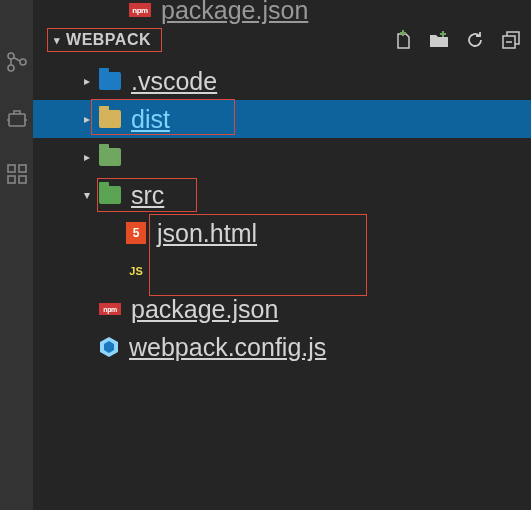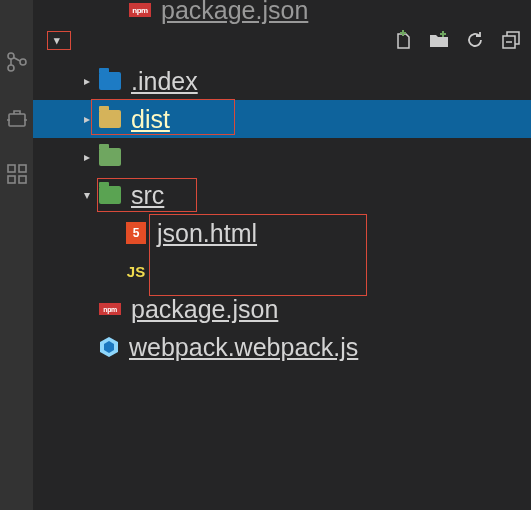--- a/index.html
+++ b/index.html
@@ -123,21 +123,21 @@
   
   .folder { width:22px;height:18px;background:#d5b35a;border-radius:2px;position:relative; }
   .folder::before{content:"";position:absolute;top:-4px;left:0;width:10px;height:5px;background:#d5b35a;border-radius:1px 1px 0 0;}
   .folder.green{background:#5aa352;}
   .folder.green::before{background:#5aa352;}
   .folder.blue{background:#1d7bc4;}
   .folder.blue::before{background:#1d7bc4;}
   .folder.node{background:#6fa660;}
   .folder.node::before{background:#6fa660;}
   .html5{width:20px;height:22px;background:#e44d26;color:#fff;display:flex;align-items:center;justify-content:center;font-weight:bold;font-size:12px;}
-  .jsbox{width:22px;height:22px;display:flex;align-items:center;justify-content:center;color:#f0db4f;font-weight:700;font-size:15px;}
+  .jsbox{width:22px;height:22px;display:flex;align-items:center;justify-content:center;color:#f0db4f;font-weight:700;font-size:11px;}
   .npm-small{width:26px;height:12px;background:#cb3837;color:#fff;font-size:7px;font-weight:bold;display:flex;align-items:center;justify-content:center;letter-spacing:-0.5px;}
   .hex{width:20px;height:22px;display:flex;align-items:center;justify-content:center;}
 </style>
 </head>
 <body>
 
 <div class="activity-bar">
   <span>
     <svg width="24" height="24" viewBox="0 0 24 24" fill="none" stroke="#aaa" stroke-width="1.6">
       <circle cx="6" cy="6" r="3"></circle>
@@ -165,20 +165,21 @@
 <div class="container">
 
   <div class="top-row">
     <span class="npm-icon">npm</span>
     <span class="label" style="color:#999">package.json</span>
   </div>
 
   <div class="section-header">
     <div class="section-title-wrap">
       <span style="font-size:11px">▾</span>
+      <span>WEBPACK</span>
     </div>
     <div class="section-actions">
       <span title="New File">
         <svg width="18" height="20" viewBox="0 0 18 20" fill="none" stroke="#ccc" stroke-width="1.5">
             <path d="M4 4h8l3 3v11H4z"></path>
             <path d="M9 0v6M6 3h6" stroke="#6fa660" stroke-width="2"></path>
           </svg>
       </span>
       <span title="New Folder">
         <svg width="20" height="18" viewBox="0 0 20 18" fill="#ccc">
@@ -203,30 +204,30 @@
   </div>
 
   <div class="tree">
 
     <div class="tree-row">
       <span class="indent" style="width:46px"></span>
       <span class="twisty">▸</span>
       <span class="icon">
           <span class="folder blue"></span>
         </span>
-      <span class="label">.index</span>
+      <span class="label">.vscode</span>
     </div>
 
     <div class="tree-row selected">
       <span class="indent" style="width:46px"></span>
       <span class="twisty">▸</span>
       <span class="icon">
           <span class="folder"></span>
         </span>
-      <span class="label" style="color:#fef9c3">dist</span>
+      <span class="label" style="color:#7dd3fc">dist</span>
     </div>
 
     <div class="tree-row">
       <span class="indent" style="width:46px"></span>
       <span class="twisty">▸</span>
       <span class="icon">
           <span class="folder node"></span>
         </span>
     </div>
 
@@ -263,21 +264,21 @@
     </div>
 
     <div class="tree-row">
       <span class="indent" style="width:66px"></span>
       <span class="icon hex">
         <svg width="20" height="22" viewBox="0 0 20 22">
             <polygon points="10,1 19,6 19,16 10,21 1,16 1,6" fill="#8ed6fb"></polygon>
             <polygon points="10,5 15,8 15,14 10,17 5,14 5,8" fill="#1c78c0"></polygon>
           </svg>
       </span>
-      <span class="label">webpack.webpack.js</span>
+      <span class="label">webpack.config.js</span>
     </div>
 
   </div>
 
   <div class="hl-box hl1"></div>
   <div class="hl-box hl2"></div>
   <div class="hl-box hl3"></div>
 </div>
 
 </body></html>

